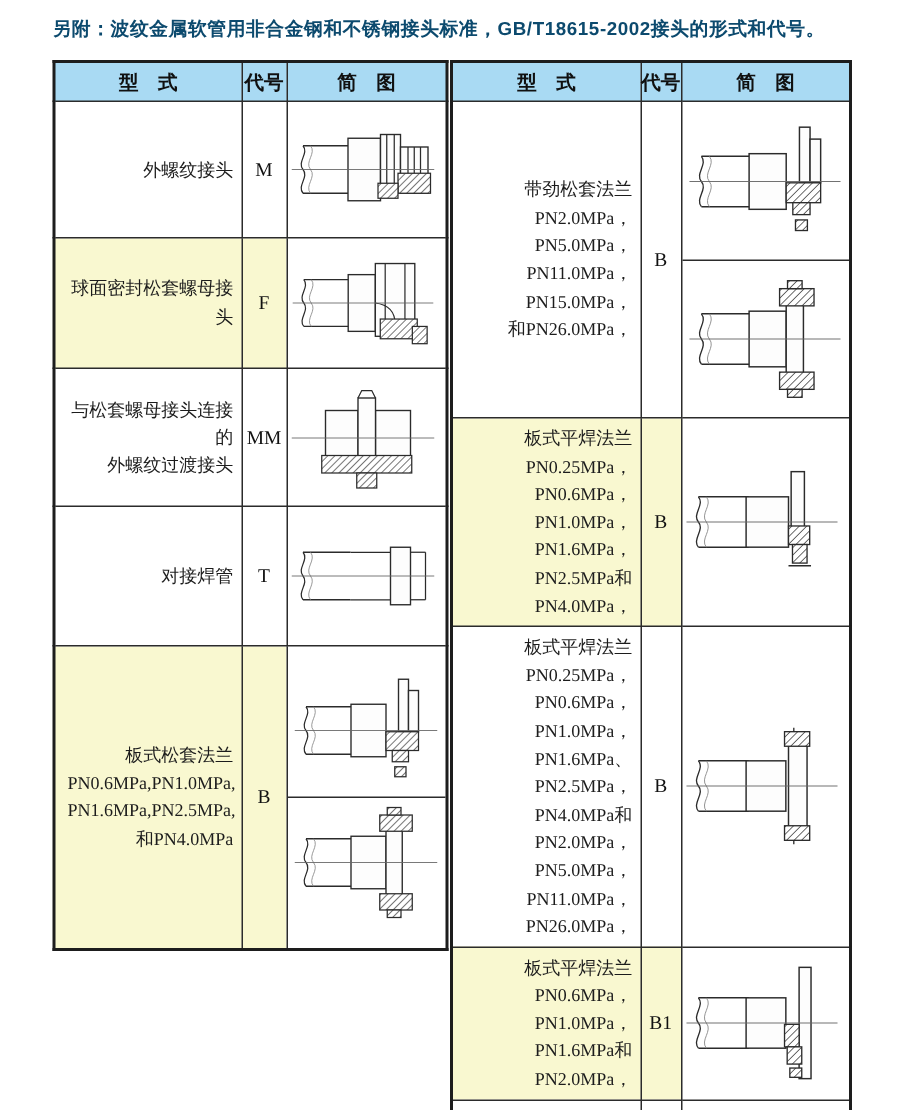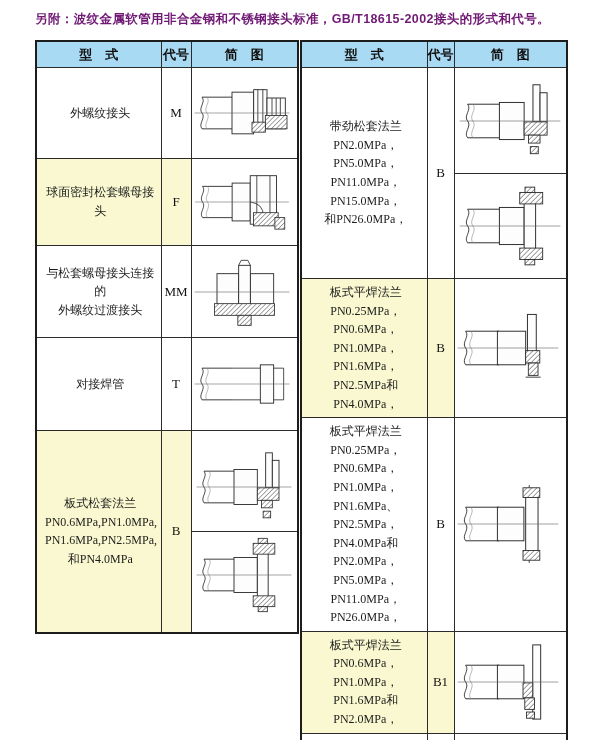--- a/index.html
+++ b/index.html
@@ -4,36 +4,36 @@
 <style>
   html,body{margin:0;padding:0;}
   body{
     width:600px;height:740px;position:relative;background:#ffffff;
     font-family:"Liberation Sans","DejaVu Sans",sans-serif;
     -webkit-font-smoothing:antialiased;
   }
   .page{position:absolute;inset:0;background:#fff;overflow:hidden;}
   .title{
     position:absolute;left:35px;top:11px;width:540px;
-    font-size:12.5px;font-weight:bold;color:#701a75;letter-spacing:0.4px;
+    font-size:12.5px;font-weight:bold;color:#0c4a6e;letter-spacing:0.4px;
   }
   table{
     position:absolute;border-collapse:collapse;table-layout:fixed;
     border:2px solid #1d1d1d;background:#fff;
   }
   #ltable{left:35px;top:40px;width:262px;}
   #rtable{left:300px;top:40px;width:266px;}
   th,td{border:1px solid #2b2b2b;padding:0;}
   th{
     height:25px;background:var(--hdr,#a9daf3);
     font-family:Liberation Mono, monospace;
     font-size:13px;font-weight:600;color:#101010;text-align:center;
   }
   td.type{
-    padding:4px 5px 4px 8px;vertical-align:middle;text-align:center;
+    padding:4px 5px 4px 8px;vertical-align:middle;text-align:right;
     font-family:"Liberation Serif","DejaVu Serif",serif;
     font-size:12px;line-height:1.55;color:#1c1c1c;white-space:pre-line;
   }
   td.code{
     text-align:center;vertical-align:middle;
     font-family:"Liberation Serif","DejaVu Serif",serif;
     font-size:13px;color:#111;
   }
   tr.yellow td.type, tr.yellow td.code{background:var(--yellow,#f9f8d0);}
   td.dia{padding:0;background:#fff;text-align:center;vertical-align:middle;}

